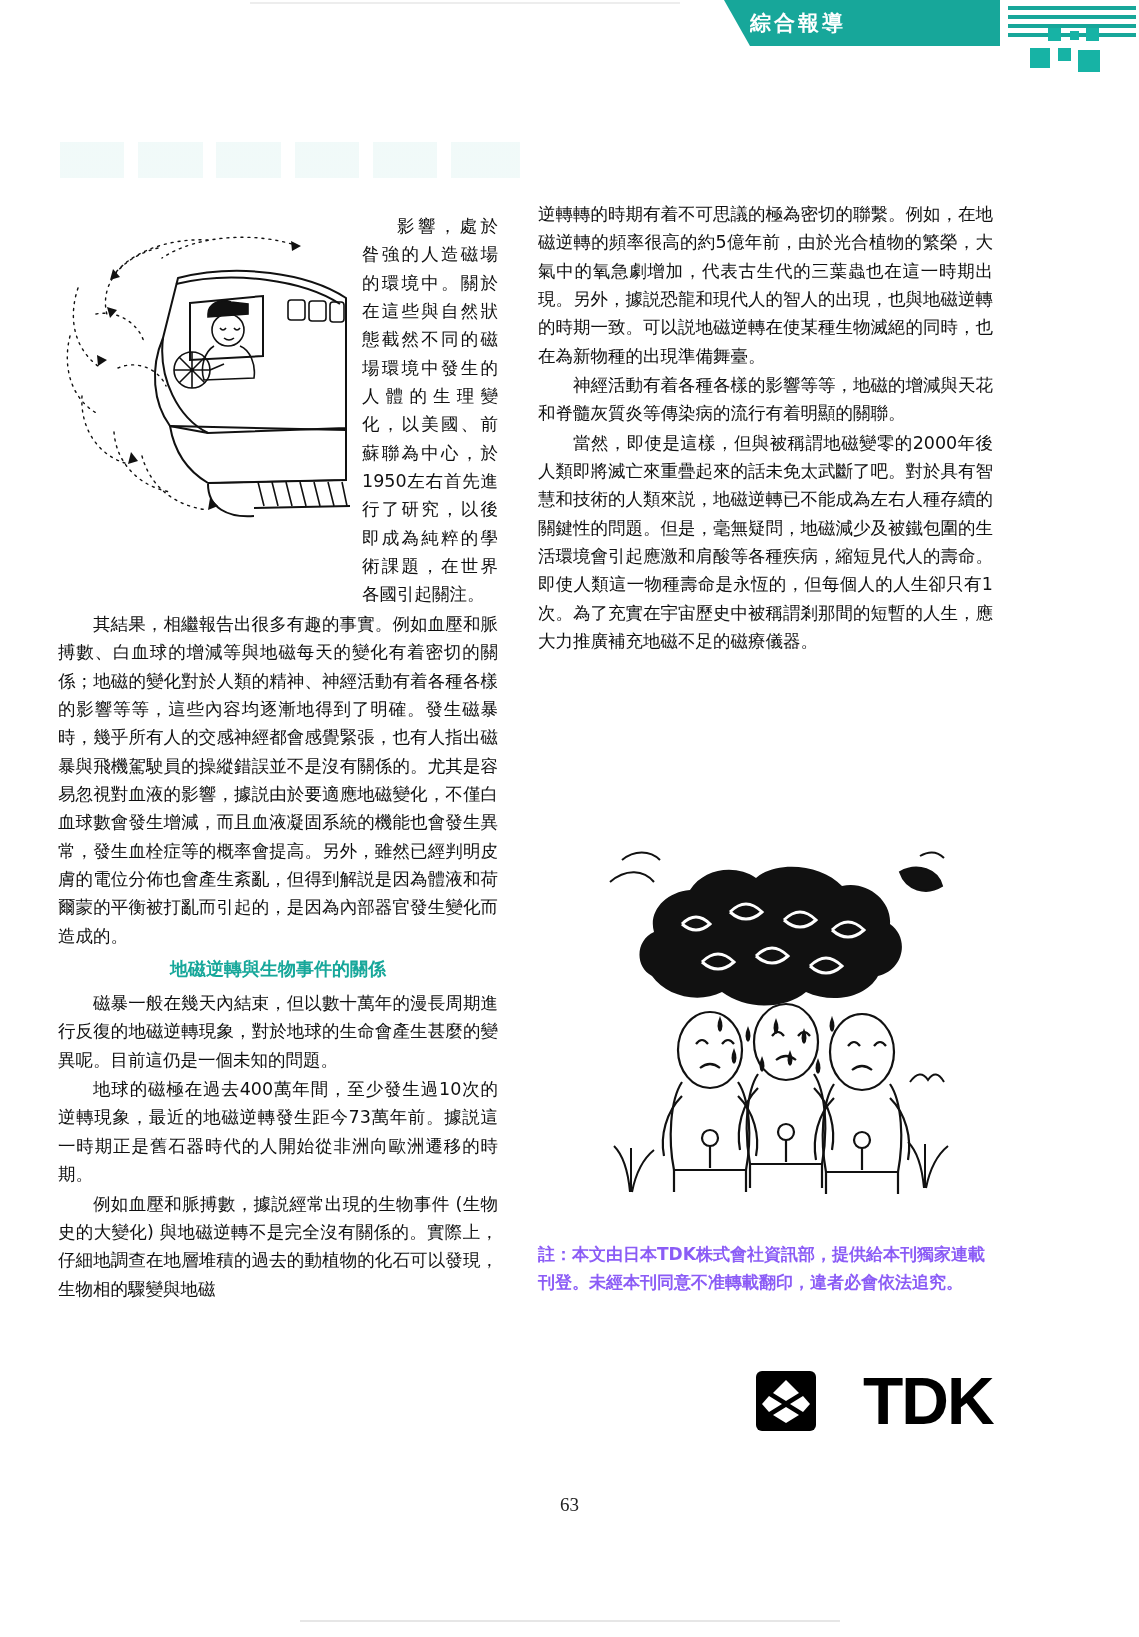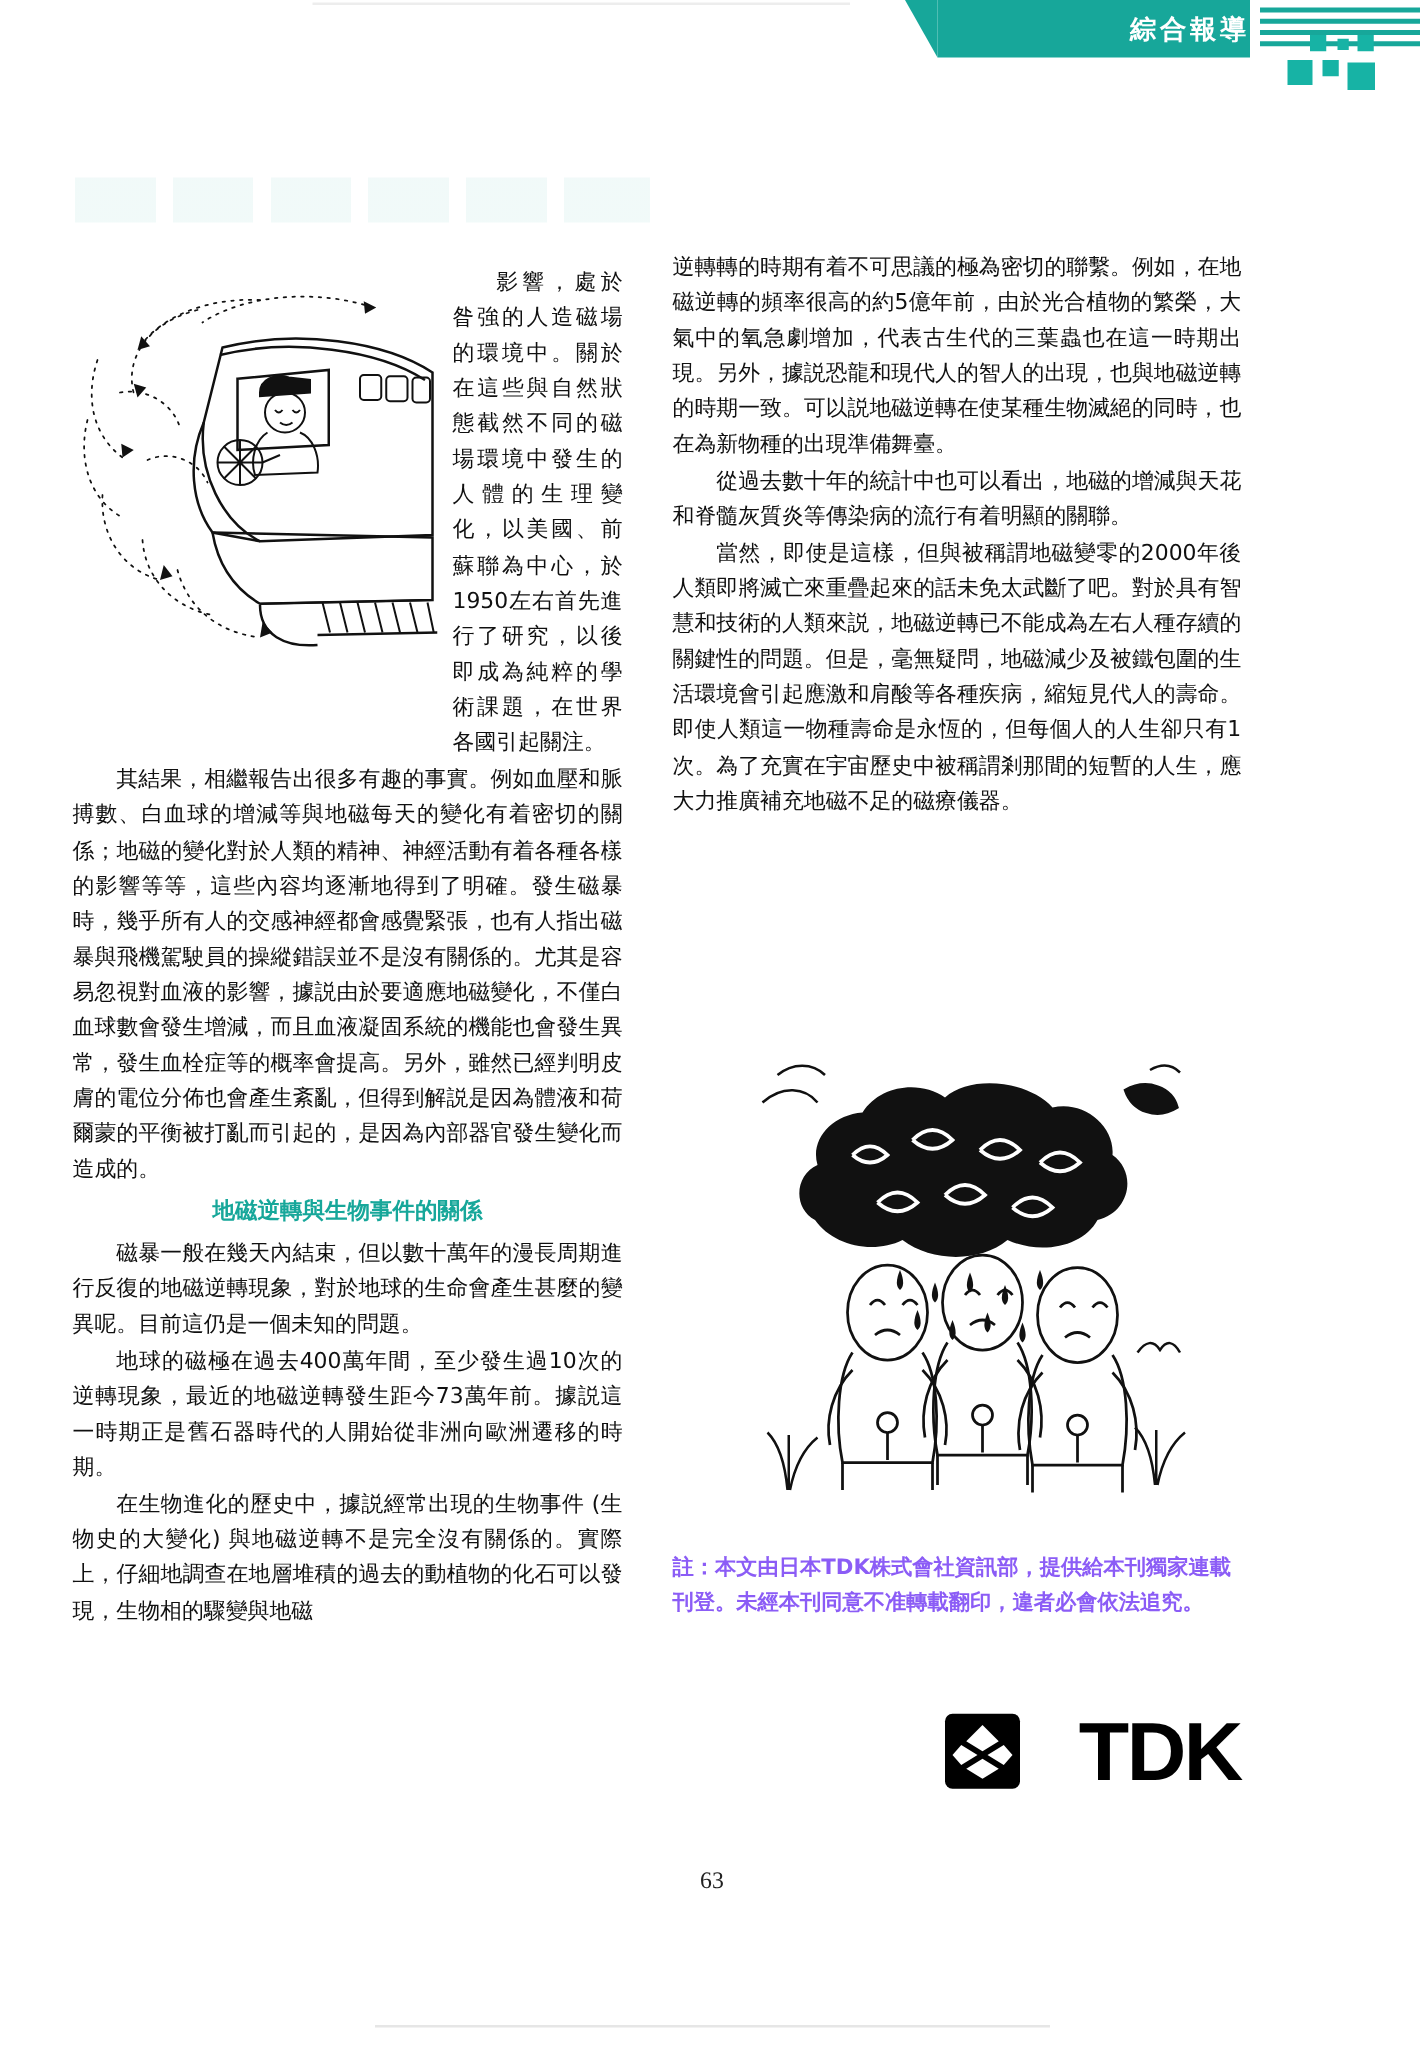--- a/index.html
+++ b/index.html
@@ -28,21 +28,21 @@
   }
   .banner-bar {
     position: absolute;
     top: 0;
     left: 0;
     width: 250px;
     height: 46px;
     background: #17a79a;
     display: flex;
     align-items: center;
-    justify-content: flex-end;
+    justify-content: flex-start;
   }
   .banner-bar::after {
     content: "";
     position: absolute;
     left: -26px;
     top: 0;
     border-top: 46px solid #17a79a;
     border-left: 26px solid transparent;
   }
   .banner-title {
@@ -290,26 +290,26 @@
       </svg>
     </div>
 
     <p>影響，處於昝強的人造磁場的環境中。關於在這些與自然狀態截然不同的磁場環境中發生的人體的生理變化，以美國、前蘇聯為中心，於1950左右首先進行了研究，以後即成為純粹的學術課題，在世界各國引起關注。</p>
     <p>其結果，相繼報告出很多有趣的事實。例如血壓和脈搏數、白血球的增減等與地磁每天的變化有着密切的關係；地磁的變化對於人類的精神、神經活動有着各種各樣的影響等等，這些內容均逐漸地得到了明確。發生磁暴時，幾乎所有人的交感神經都會感覺緊張，也有人指出磁暴與飛機駕駛員的操縱錯誤並不是沒有關係的。尤其是容易忽視對血液的影響，據説由於要適應地磁變化，不僅白血球數會發生增減，而且血液凝固系統的機能也會發生異常，發生血栓症等的概率會提高。另外，雖然已經判明皮膚的電位分佈也會產生紊亂，但得到解説是因為體液和荷爾蒙的平衡被打亂而引起的，是因為內部器官發生變化而造成的。</p>
 
     <div class="section-heading">地磁逆轉與生物事件的關係</div>
 
     <p>磁暴一般在幾天內結束，但以數十萬年的漫長周期進行反復的地磁逆轉現象，對於地球的生命會產生甚麼的變異呢。目前這仍是一個未知的問題。</p>
     <p>地球的磁極在過去400萬年間，至少發生過10次的逆轉現象，最近的地磁逆轉發生距今73萬年前。據説這一時期正是舊石器時代的人開始從非洲向歐洲遷移的時期。</p>
-    <p>在生物進化的歷史中，據説經常出現的生物事件 (生物史的大變化) 與地磁逆轉不是完全沒有關係的。實際上，仔細地調查在地層堆積的過去的動植物的化石可以發現，生物相的驟變與地磁</p>
+    <p>例如血壓和脈搏數，據説經常出現的生物事件 (生物史的大變化) 與地磁逆轉不是完全沒有關係的。實際上，仔細地調查在地層堆積的過去的動植物的化石可以發現，生物相的驟變與地磁</p>
   </div>
 
   <div class="col" id="col-right">
     <p class="noindent">逆轉轉的時期有着不可思議的極為密切的聯繫。例如，在地磁逆轉的頻率很高的約5億年前，由於光合植物的繁榮，大氣中的氧急劇增加，代表古生代的三葉蟲也在這一時期出現。另外，據説恐龍和現代人的智人的出現，也與地磁逆轉的時期一致。可以説地磁逆轉在使某種生物滅絕的同時，也在為新物種的出現準備舞臺。</p>
-    <p>從過去數十年的統計中也可以看出，地磁的增減與天花和脊髓灰質炎等傳染病的流行有着明顯的關聯。</p>
+    <p>神經活動有着各種各樣的影響等等，地磁的增減與天花和脊髓灰質炎等傳染病的流行有着明顯的關聯。</p>
     <p>當然，即使是這樣，但與被稱謂地磁變零的2000年後人類即將滅亡來重疊起來的話未免太武斷了吧。對於具有智慧和技術的人類來説，地磁逆轉已不能成為左右人種存續的關鍵性的問題。但是，毫無疑問，地磁減少及被鐵包圍的生活環境會引起應激和肩酸等各種疾病，縮短見代人的壽命。即使人類這一物種壽命是永恆的，但每個人的人生卻只有1次。為了充實在宇宙歷史中被稱謂剎那間的短暫的人生，應大力推廣補充地磁不足的磁療儀器。</p>
   </div>
 
   <div class="fig-rain">
     <svg viewBox="0 0 400 390" width="400" height="390" aria-hidden="true">
 
       <g>
         <path d="M120 70 C95 72 78 92 84 112 C66 120 64 146 82 156 C96 176 128 184 152 172
                  C176 190 214 190 236 172 C262 184 296 178 308 156 C334 150 340 118 320 104
                  C322 80 296 60 272 66 C252 44 206 40 186 58 C166 44 134 48 120 70 Z" fill="#111"></path>

